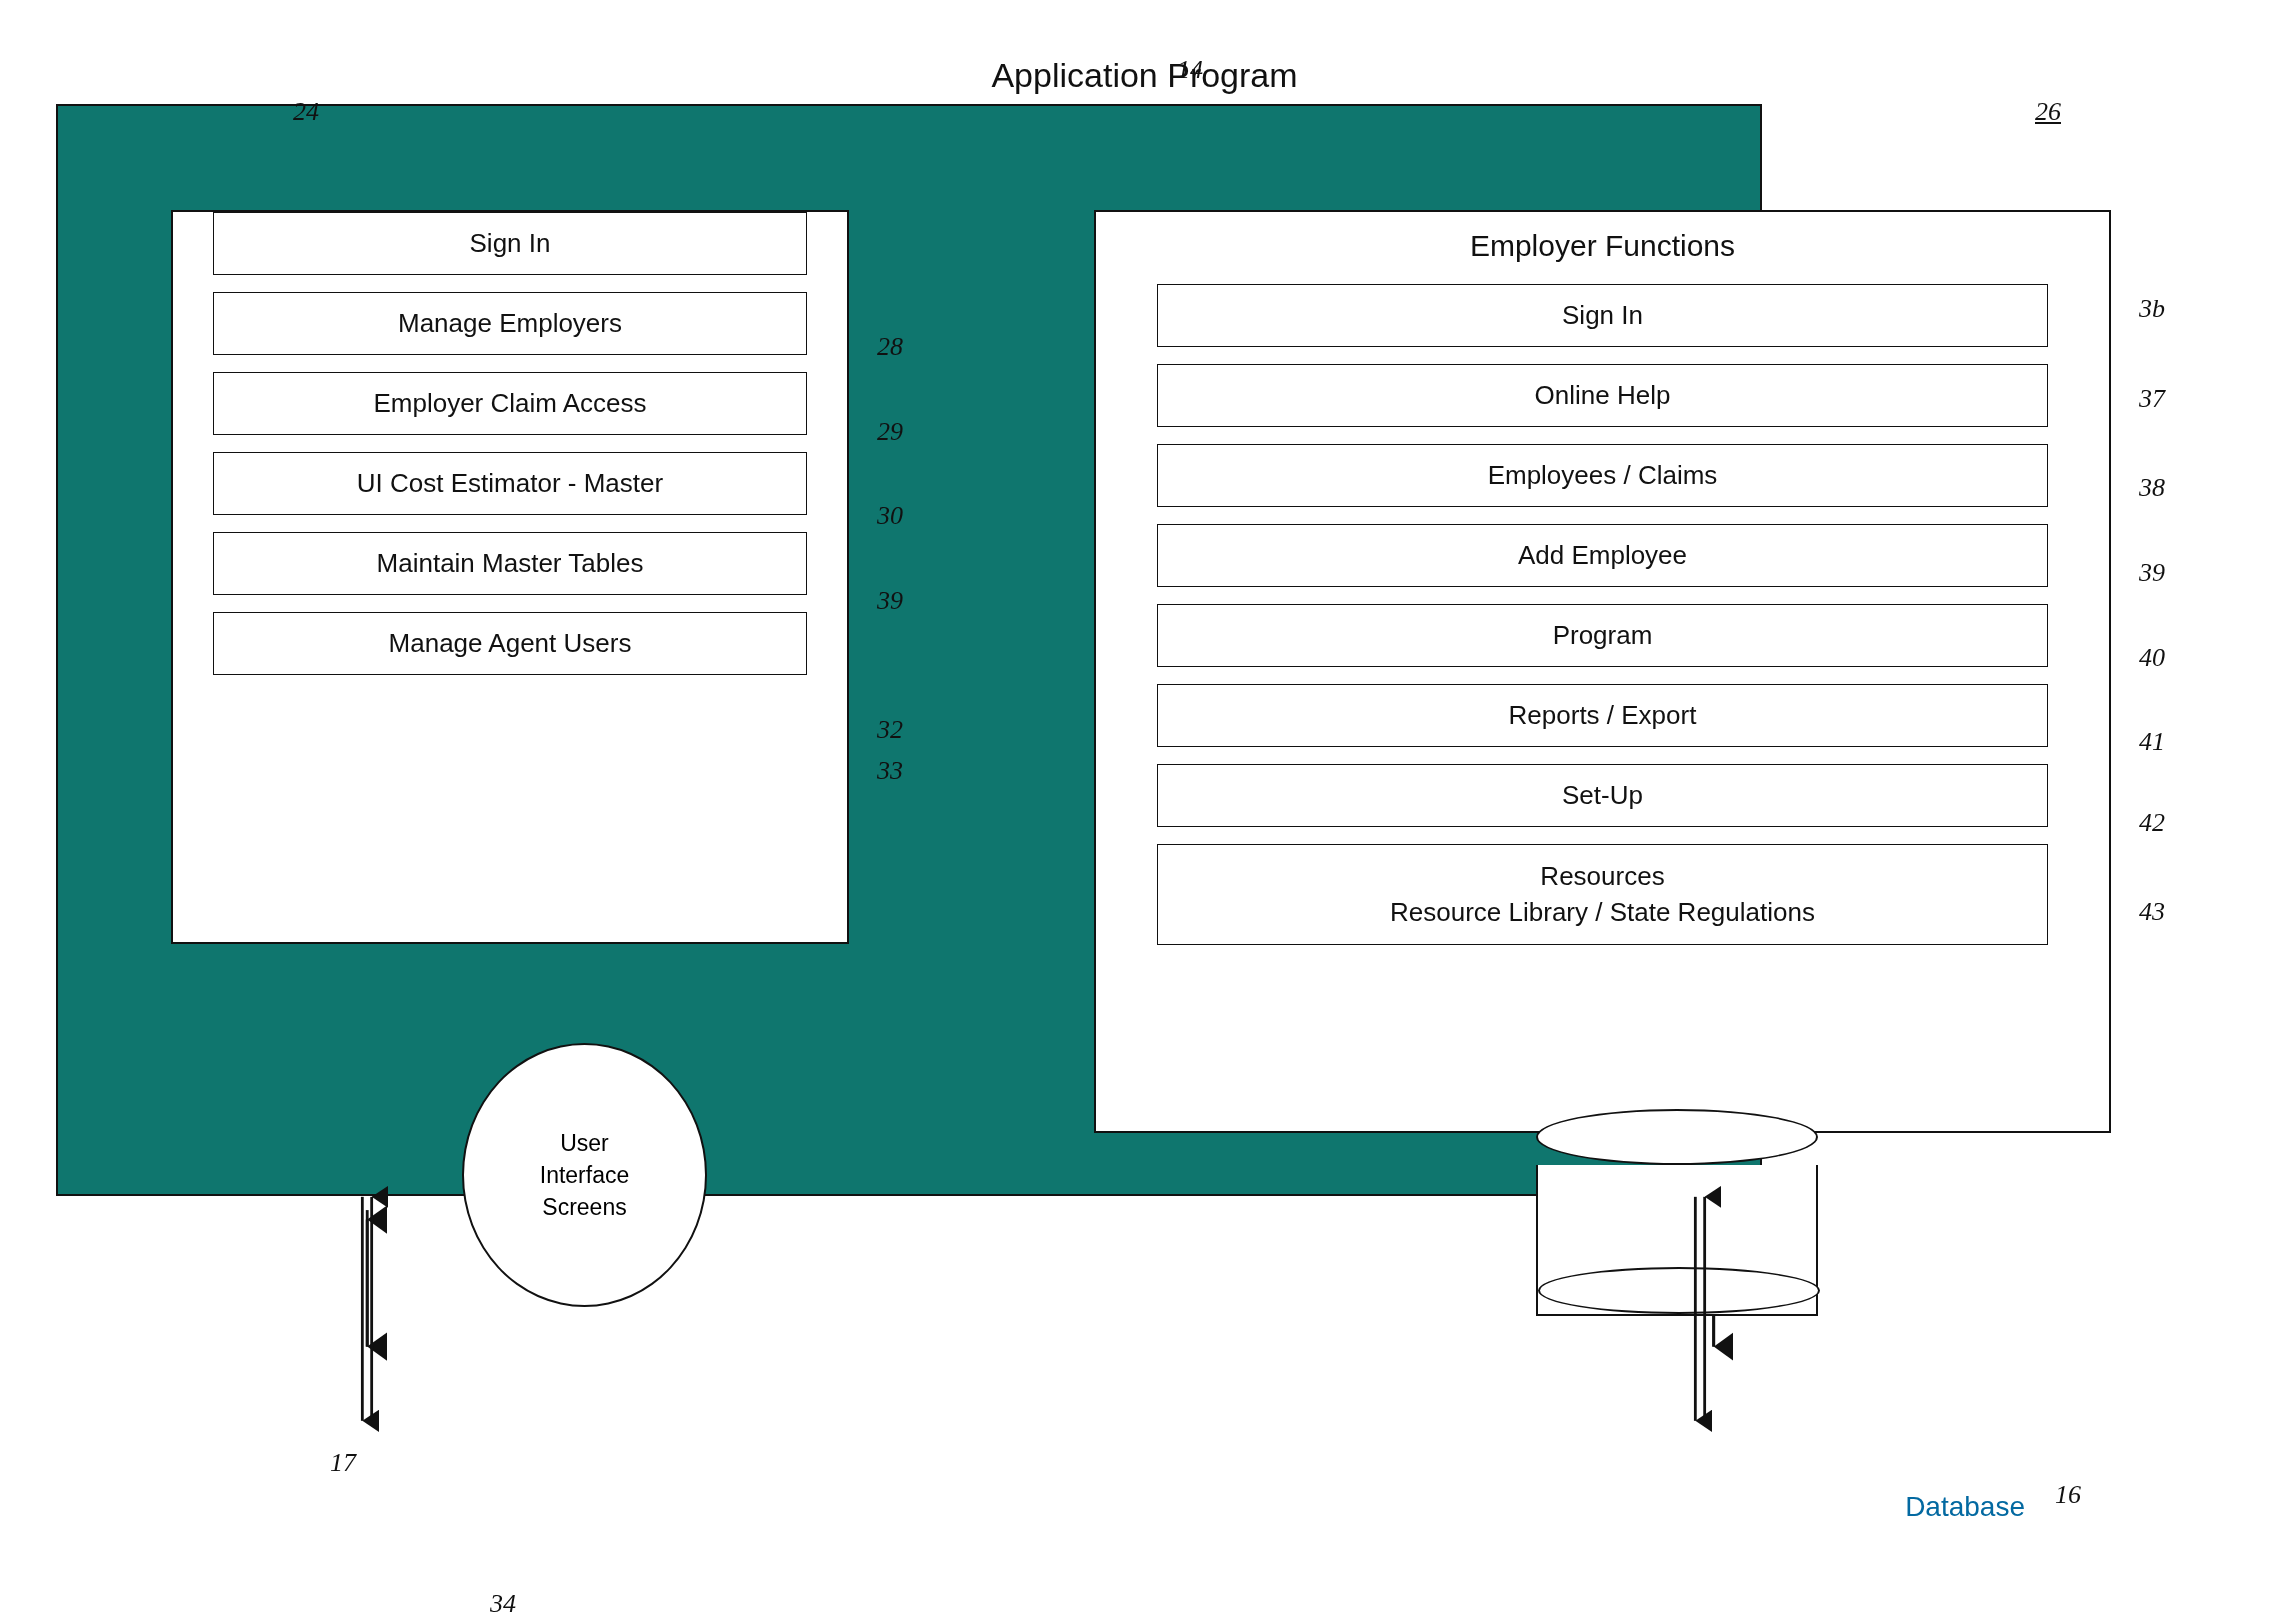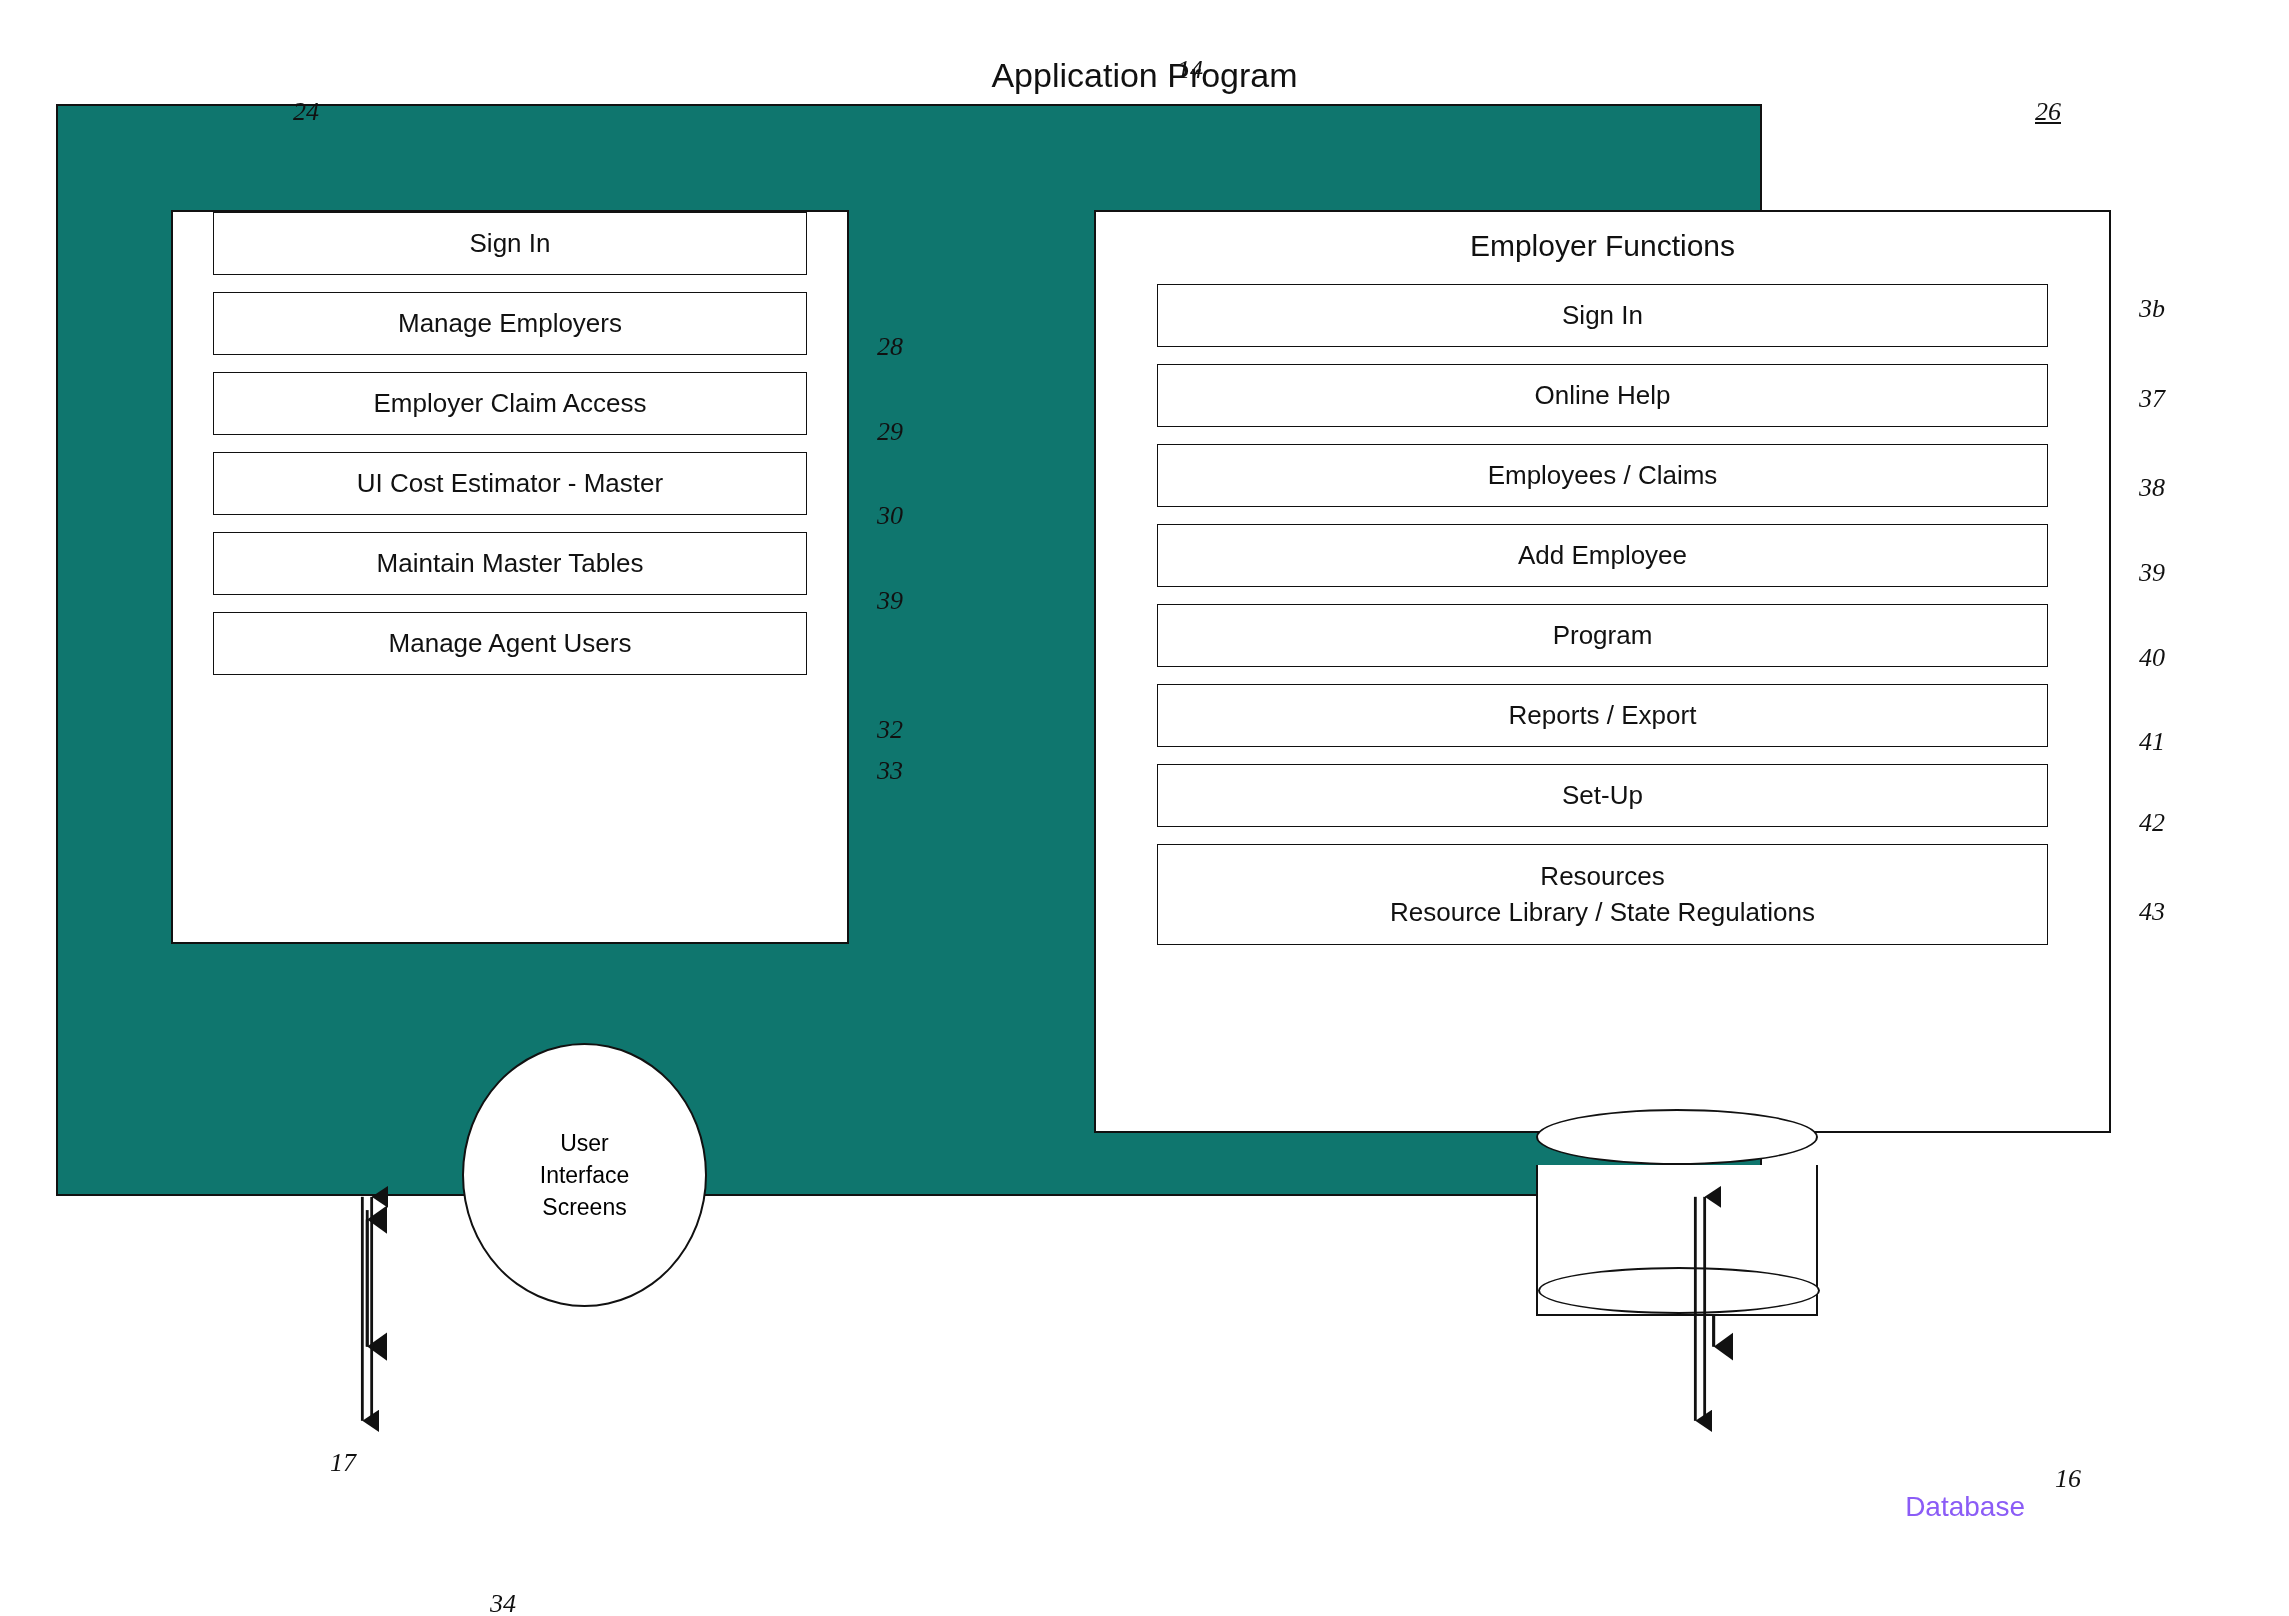--- a/index.html
+++ b/index.html
@@ -139,22 +139,22 @@
       background: #fff;
       border: 2.8px solid #111;
       border-radius: 50%;
       position: absolute;
       bottom: 0;
     }
 
     .db-label {
       text-align: center;
       font-size: 28px;
-      margin-top: 18px;
-      color: #8b5cf6;
+      margin-top: 2px;
+      color: #0369a1;
     }
 
     
     svg.arrows {
       position: absolute;
       top: 0;
       left: 0;
       width: 2289px;
       height: 1617px;
       pointer-events: none;

